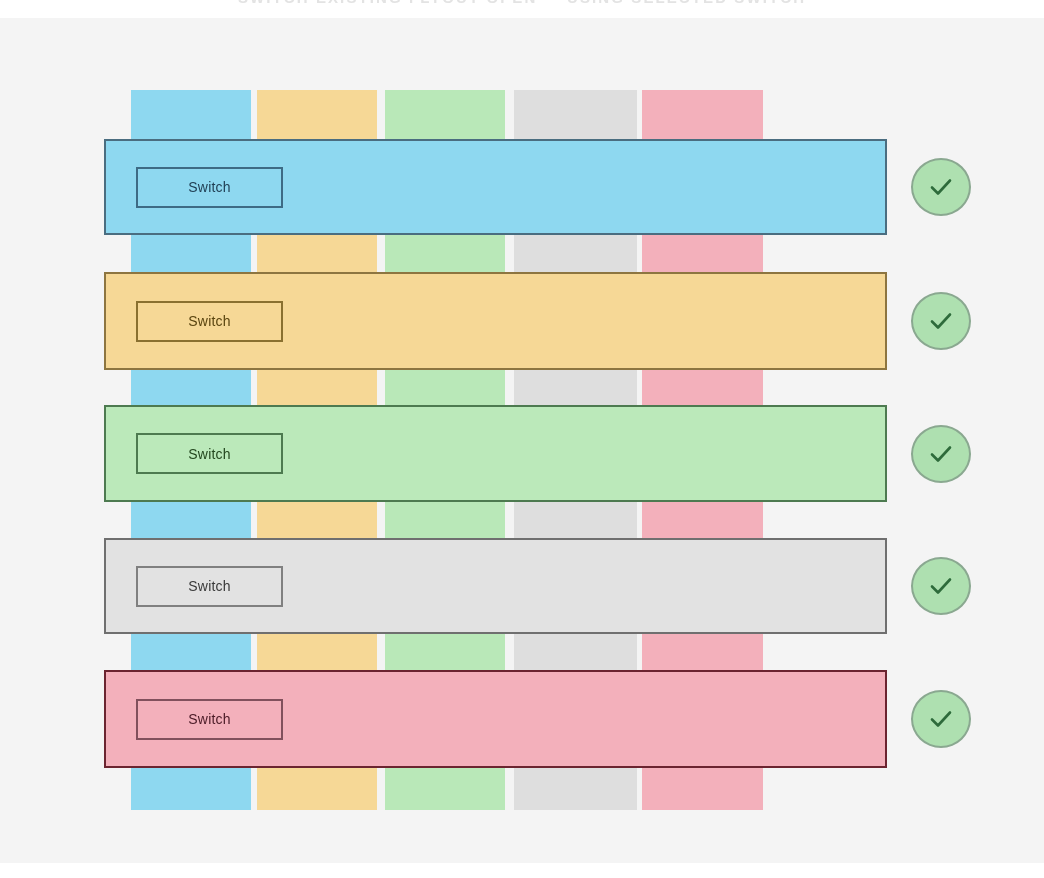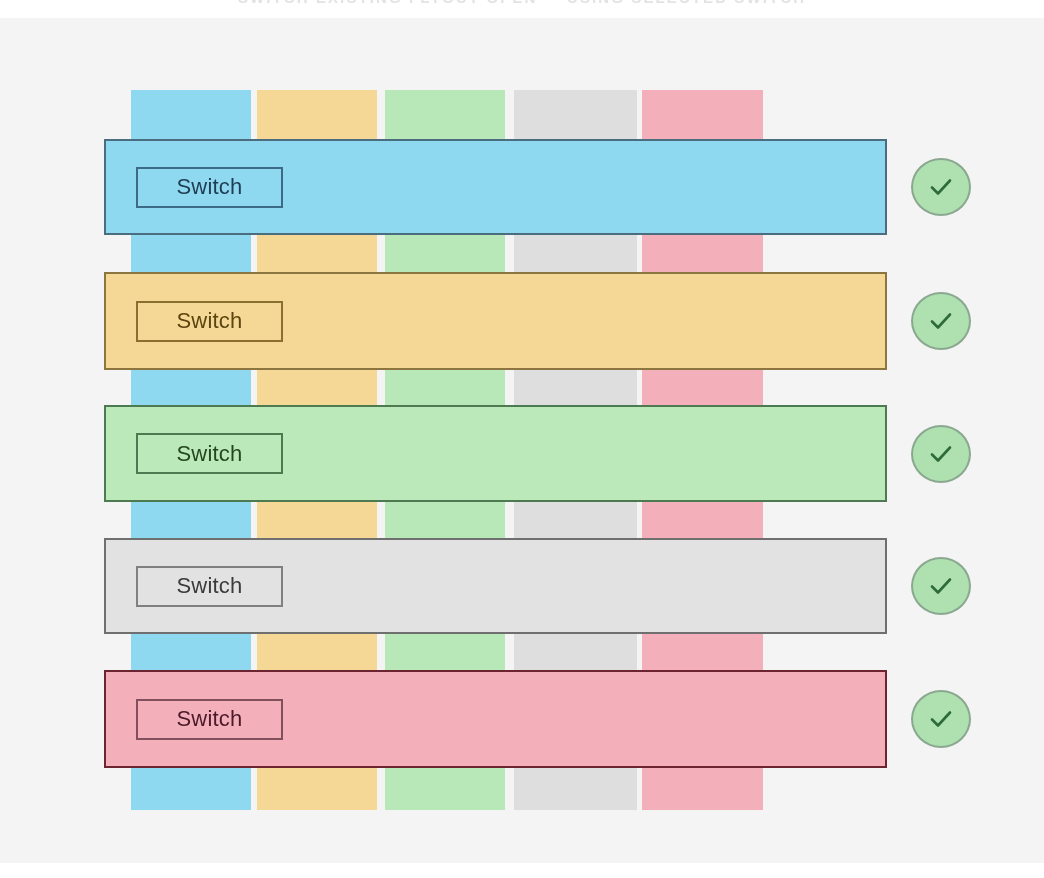--- a/index.html
+++ b/index.html
@@ -69,21 +69,21 @@
 
   .switch-btn {
     box-sizing: border-box;
     margin-left: 30px;
     width: 147px;
     height: 41px;
     border-width: 2px;
     border-style: solid;
     background: transparent;
     font-family: "Liberation Sans", sans-serif;
-    font-size: 22px;
+    font-size: 14px;
     line-height: 1;
     text-align: center;
     cursor: pointer;
     padding: 0;
     display: flex;
     align-items: center;
     justify-content: center;
     letter-spacing: 0.2px;
   }
 

